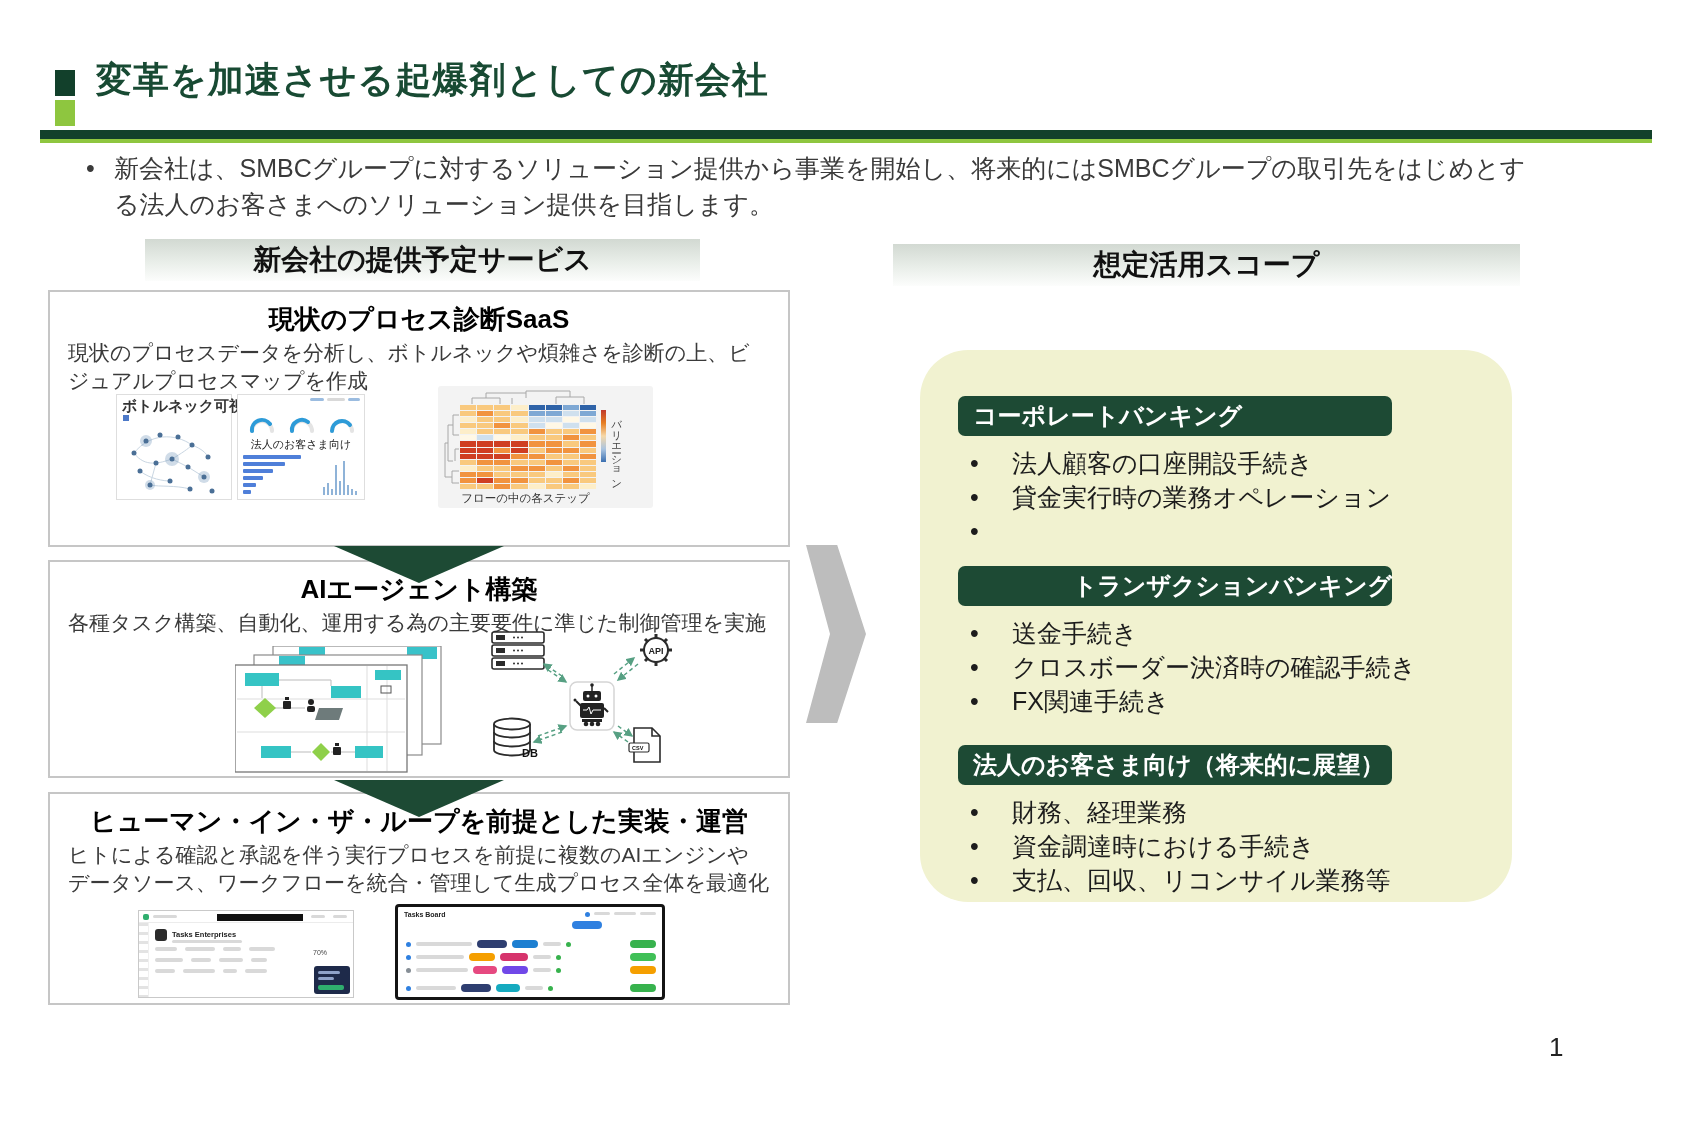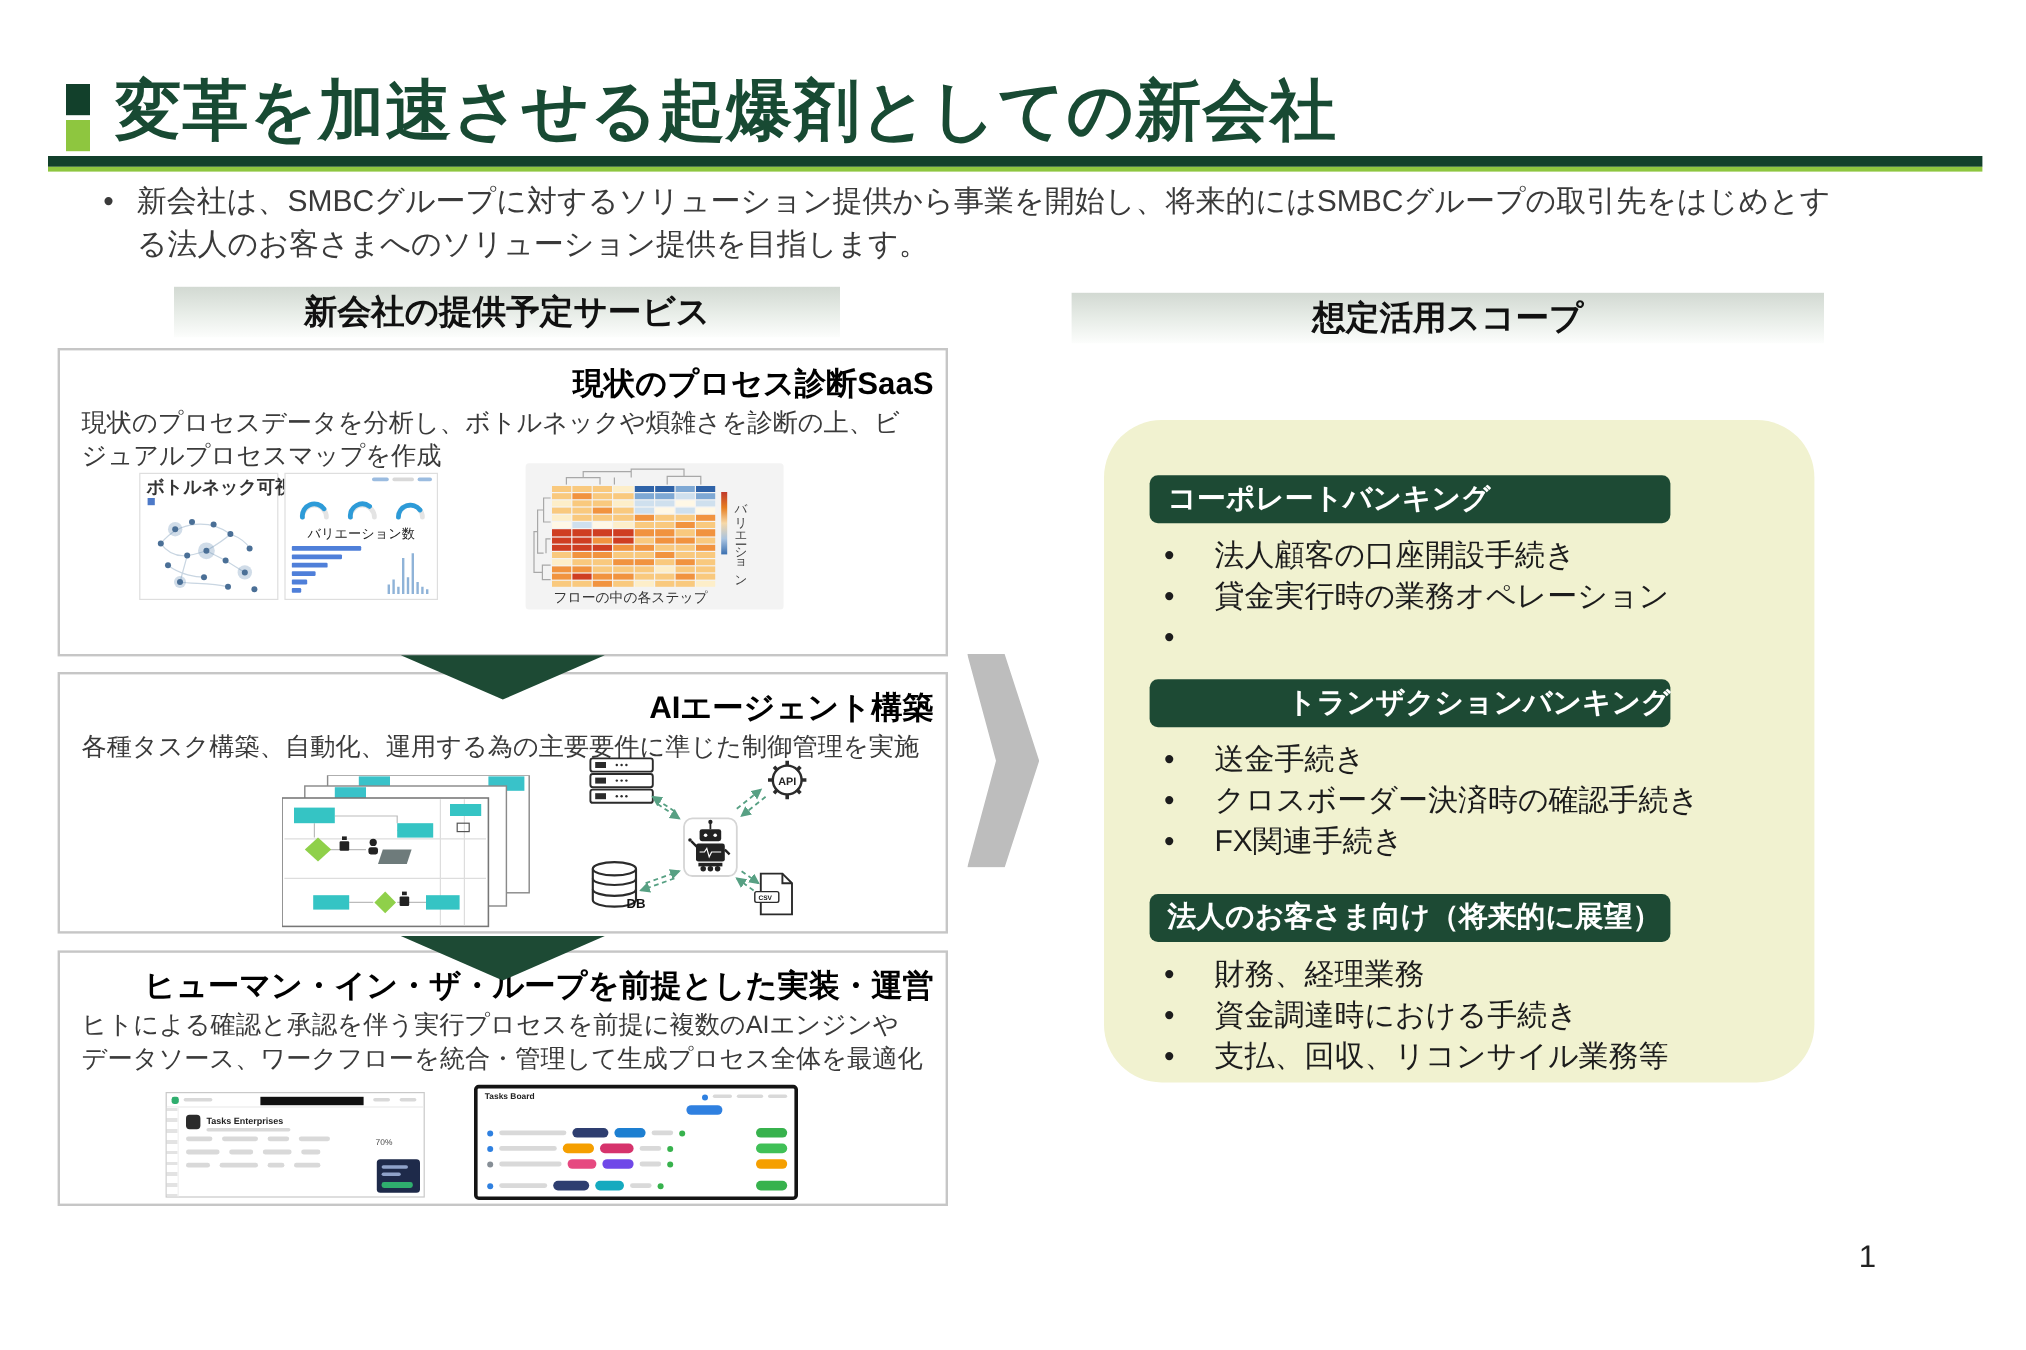--- a/index.html
+++ b/index.html
@@ -4,39 +4,39 @@
 <style>
   html,body{margin:0;padding:0;background:#ffffff;}
   *{box-sizing:border-box;}
   .slide{position:relative;width:1688px;height:1125px;background:#fff;overflow:hidden;
          font-family:"Liberation Sans","DejaVu Sans",sans-serif;color:#222;}
 
   
   .sq{position:absolute;left:55px;width:20px;height:26px;}
   .sq-dark{top:70px;background:#12402b;}
   .sq-light{top:100px;background:#8ec63f;}
-  .main-title{position:absolute;left:96px;top:56px;margin:0;font-size:55px;font-weight:bold;
+  .main-title{position:absolute;left:96px;top:56px;margin:0;font-size:36px;font-weight:bold;
               color:#184a33;letter-spacing:1px;white-space:nowrap;}
   .rule-dark{position:absolute;left:40px;right:36px;top:130px;height:9px;background:#12402b;}
   .rule-light{position:absolute;left:40px;right:36px;top:139px;height:4px;background:#8ec63f;}
 
   .intro{position:absolute;left:86px;top:150px;width:1440px;display:flex;
          font-size:25px;line-height:1.45;color:#3a3a3a;}
   .intro-bullet{width:28px;flex:0 0 28px;}
 
   
   .col-header{position:absolute;height:42px;line-height:42px;text-align:center;
               font-size:28px;font-weight:bold;color:#111;
               background:linear-gradient(180deg,#d2d9d2 0%,#e9eee9 55%,#fcfdfc 100%);}
   .col-header.left{left:145px;top:239px;width:555px;}
   .col-header.right{left:893px;top:244px;width:627px;}
 
   
   .svc-box{position:absolute;left:48px;width:742px;background:#fff;border:2px solid #c6c6c6;z-index:1;}
-  .svc-box h3{margin:10px 10px 2px;text-align:right;font-size:26px;font-weight:bold;color:#000;}
+  .svc-box h3{margin:10px 10px 2px;text-align:center;font-size:26px;font-weight:bold;color:#000;}
   .svc-desc{margin:2px 18px 0;font-size:21px;line-height:1.35;color:#3a3a3a;}
   #box1{top:290px;height:257px;}
   #box2{top:560px;height:218px;}
   #box3{top:792px;height:213px;}
 
   .tri{position:absolute;width:0;height:0;border-left:85px solid transparent;
        border-right:85px solid transparent;border-top:37px solid #1d4a34;left:334px;z-index:2;}
   #tri1{top:546px;} #tri2{top:780px;}
 
   
@@ -181,21 +181,21 @@
         <svg width="120" height="28" style="position:absolute;left:4px;top:12px;">
           <g fill="none" stroke-linecap="round">
             <path d="M10,24 A10,10 0 0 1 30,24" stroke="#e4e4e4" stroke-width="4"></path>
             <path d="M10,24 A10,10 0 0 1 28,17" stroke="#2d9bd8" stroke-width="4"></path>
             <path d="M50,24 A10,10 0 0 1 70,24" stroke="#e4e4e4" stroke-width="4"></path>
             <path d="M50,24 A10,10 0 0 1 66,15" stroke="#2d9bd8" stroke-width="4"></path>
             <path d="M90,24 A10,10 0 0 1 110,24" stroke="#e4e4e4" stroke-width="4"></path>
             <path d="M90,24 A10,10 0 0 1 108,18" stroke="#2d9bd8" stroke-width="4"></path>
           </g>
         </svg>
-        <div class="var-label">バリエーション数</div>
+        <div class="var-label">法人のお客さま向け</div>
         <svg width="72" height="44" style="position:absolute;left:5px;top:58px;">
           <g fill="#4f7fd9">
             <rect x="0" y="2" width="58" height="4" rx="1"></rect>
               <rect x="0" y="9" width="42" height="4" rx="1"></rect>
             <rect x="0" y="16" width="30" height="4" rx="1"></rect>
               <rect x="0" y="23" width="20" height="4" rx="1"></rect>
             <rect x="0" y="30" width="13" height="4" rx="1"></rect>
               <rect x="0" y="37" width="8" height="4" rx="1"></rect>
           </g>
         </svg>

